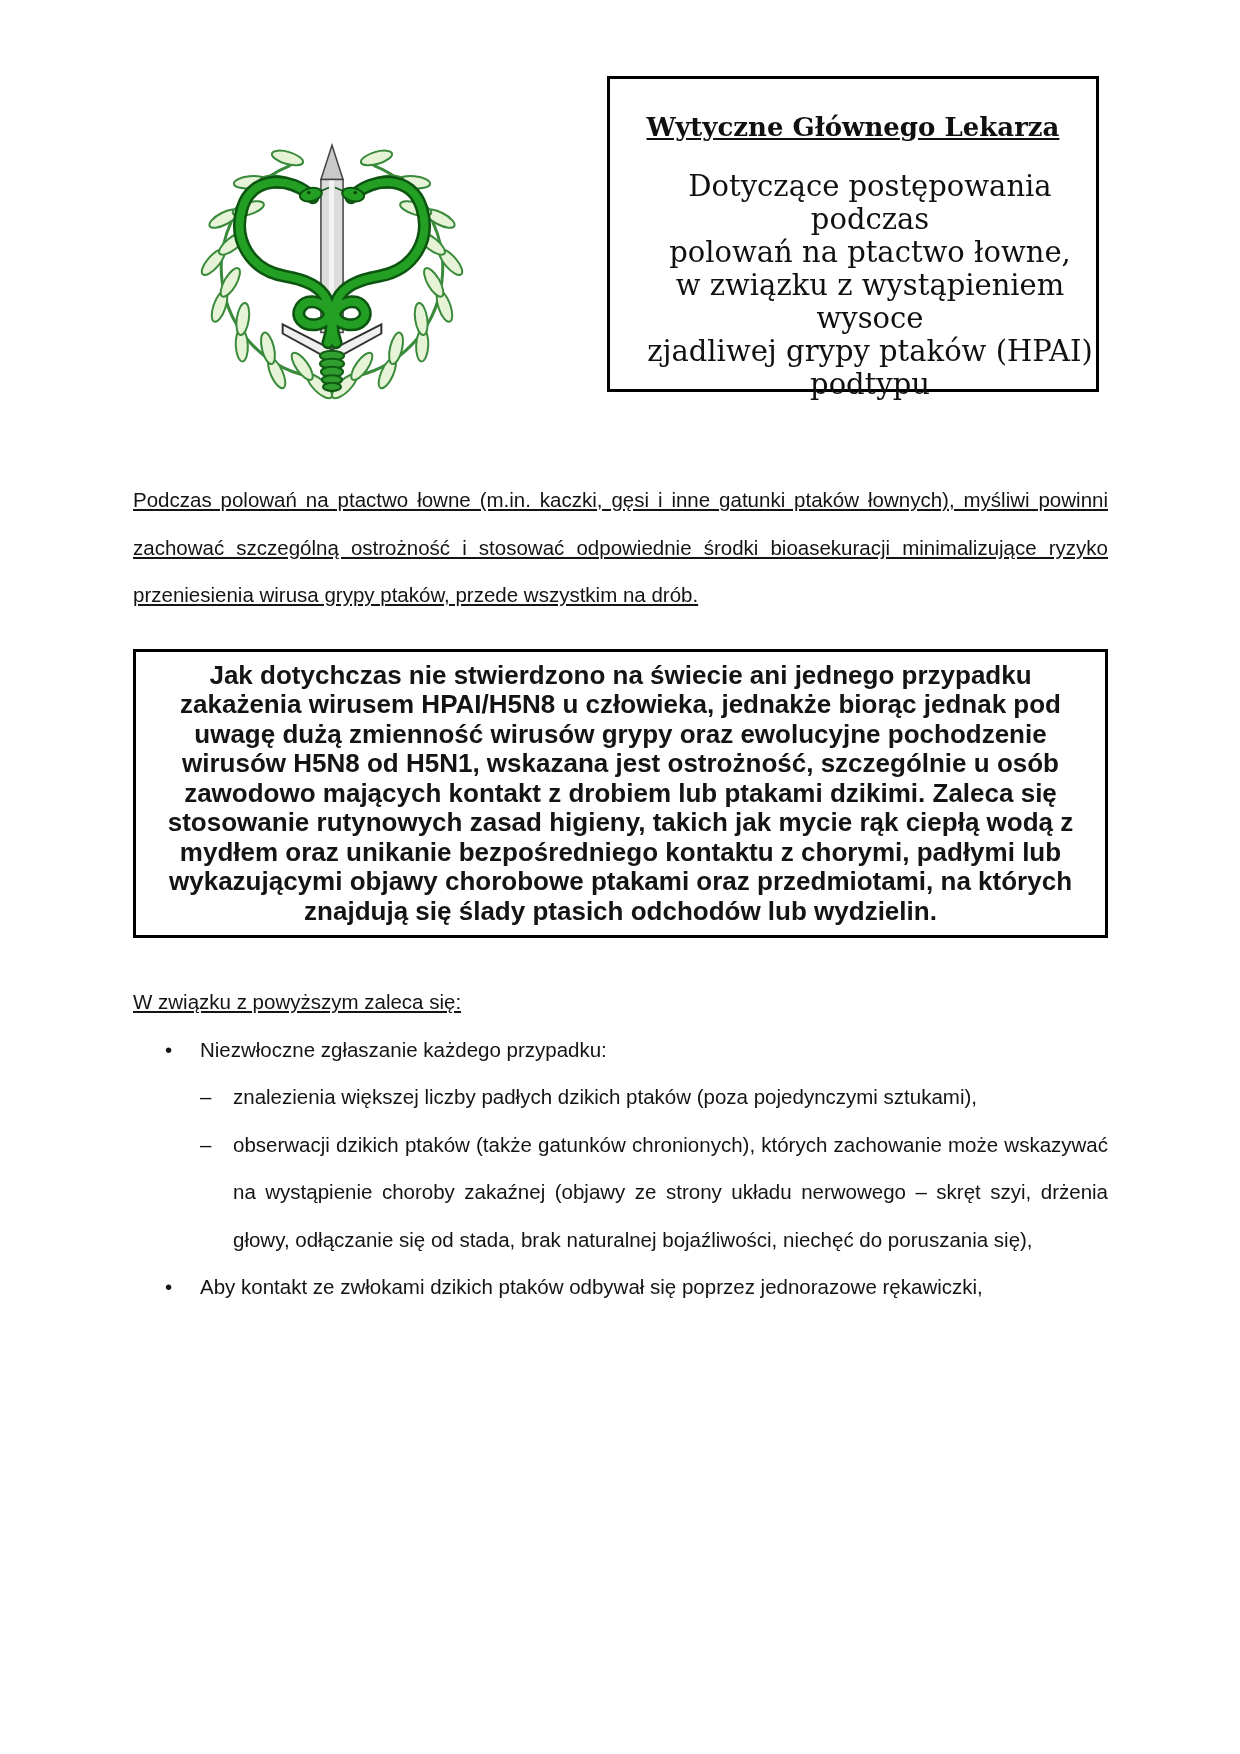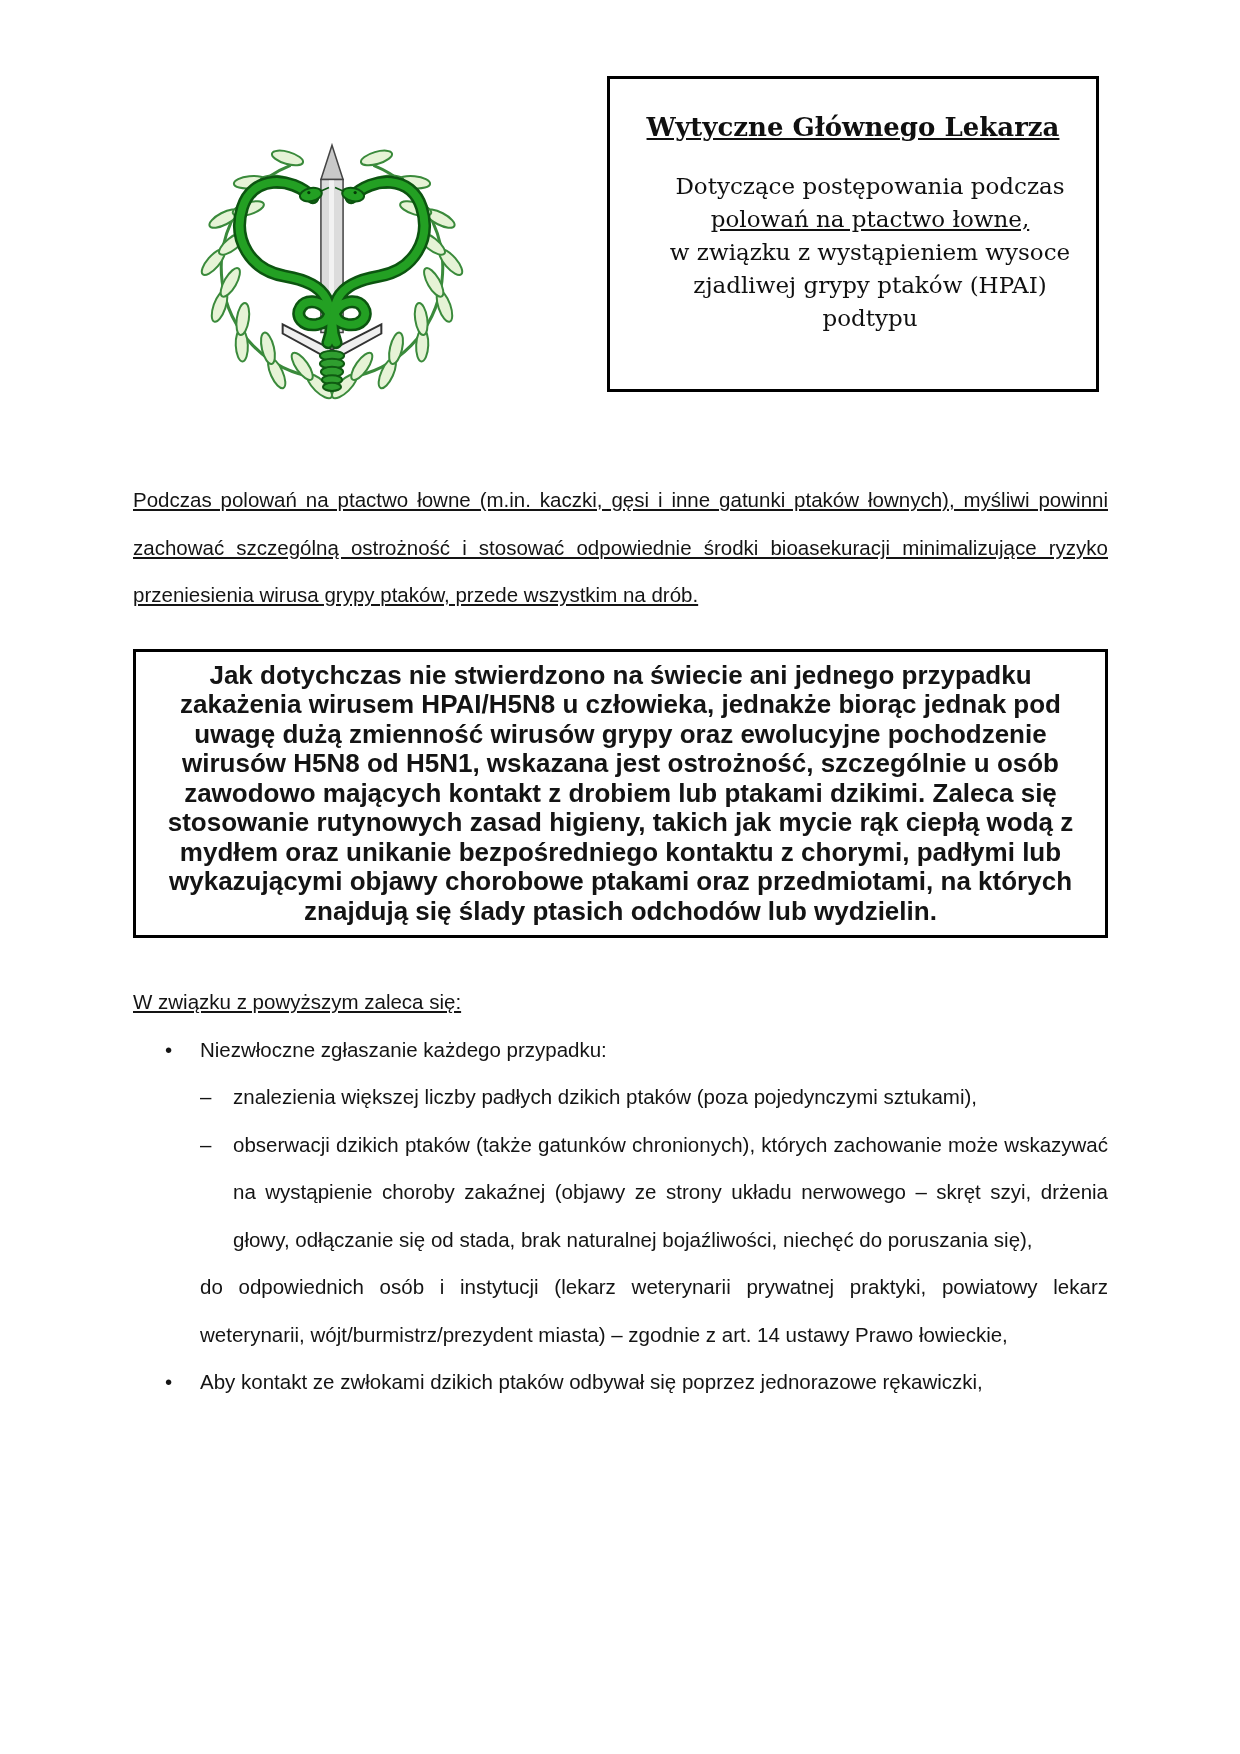--- a/index.html
+++ b/index.html
@@ -6,22 +6,22 @@
   .page{position:relative;width:1240px;height:1412px;background:#ffffff;overflow:hidden;
         font-family:"Liberation Sans",sans-serif;color:#141414;}
 
   
   .logo{position:absolute;left:186px;top:116px;width:292px;height:284px;}
   .title-box{position:absolute;left:607px;top:76px;width:492px;height:316px;box-sizing:border-box;
              border:3px solid #000;background:#fff;text-align:center;
              font-family:"DejaVu Serif",serif;color:#101010;padding-top:30px;}
   .tb-heading{font-weight:bold;font-size:26px;line-height:36px;}
   .tb-heading .u{text-decoration:underline;}
-  .tb-sub{font-size:23px;line-height:33px;margin-top:25px;margin-left:34px;}
-  .tb-sub .u{text-decoration:underline;text-align:center;}
+  .tb-sub{font-size:29px;line-height:33px;margin-top:25px;margin-left:34px;}
+  .tb-sub .u{text-align:center;}
 
   
   .content{position:absolute;left:133px;top:476px;width:975px;font-size:20.5px;line-height:47.5px;}
   .para{margin:0;text-align:justify;text-decoration:underline;}
   .warning-box{box-sizing:border-box;border:3px solid #000;margin-top:30px;padding:9px 16px;
                font-weight:bold;font-size:26px;line-height:29.5px;text-align:center;}
   .rec-intro{margin-top:40px;}
   .li{position:relative;margin:0;text-align:justify;}
   .li .marker{position:absolute;top:0;}
   .li.l1{padding-left:67px;}   .li.l1 .marker{left:32px;}
@@ -133,23 +133,20 @@
     <div class="li l2">
       <span class="marker">–</span>
       <span>znalezienia większej liczby padłych dzikich ptaków (poza pojedynczymi sztukami),</span>
     </div>
 
     <div class="li l2">
       <span class="marker">–</span>
       <span>obserwacji dzikich ptaków (także gatunków chronionych), których zachowanie może wskazywać na wystąpienie choroby zakaźnej (objawy ze strony układu nerwowego – skręt szyi, drżenia głowy, odłączanie się od stada, brak naturalnej bojaźliwości, niechęć do poruszania się),</span>
     </div>
 
-    <div class="li cont">
-      <span>do odpowiednich osób i instytucji (lekarz weterynarii prywatnej praktyki, powiatowy lekarz weterynarii, wójt/burmistrz/prezydent miasta) – zgodnie z art. 14 ustawy Prawo łowieckie,</span>
-    </div>
 
     <div class="li l1">
       <span class="marker">•</span>
       <span>Aby kontakt ze zwłokami dzikich ptaków odbywał się poprzez jednorazowe rękawiczki,</span>
     </div>
   </div>
 
 </div>
 
 </body></html>

